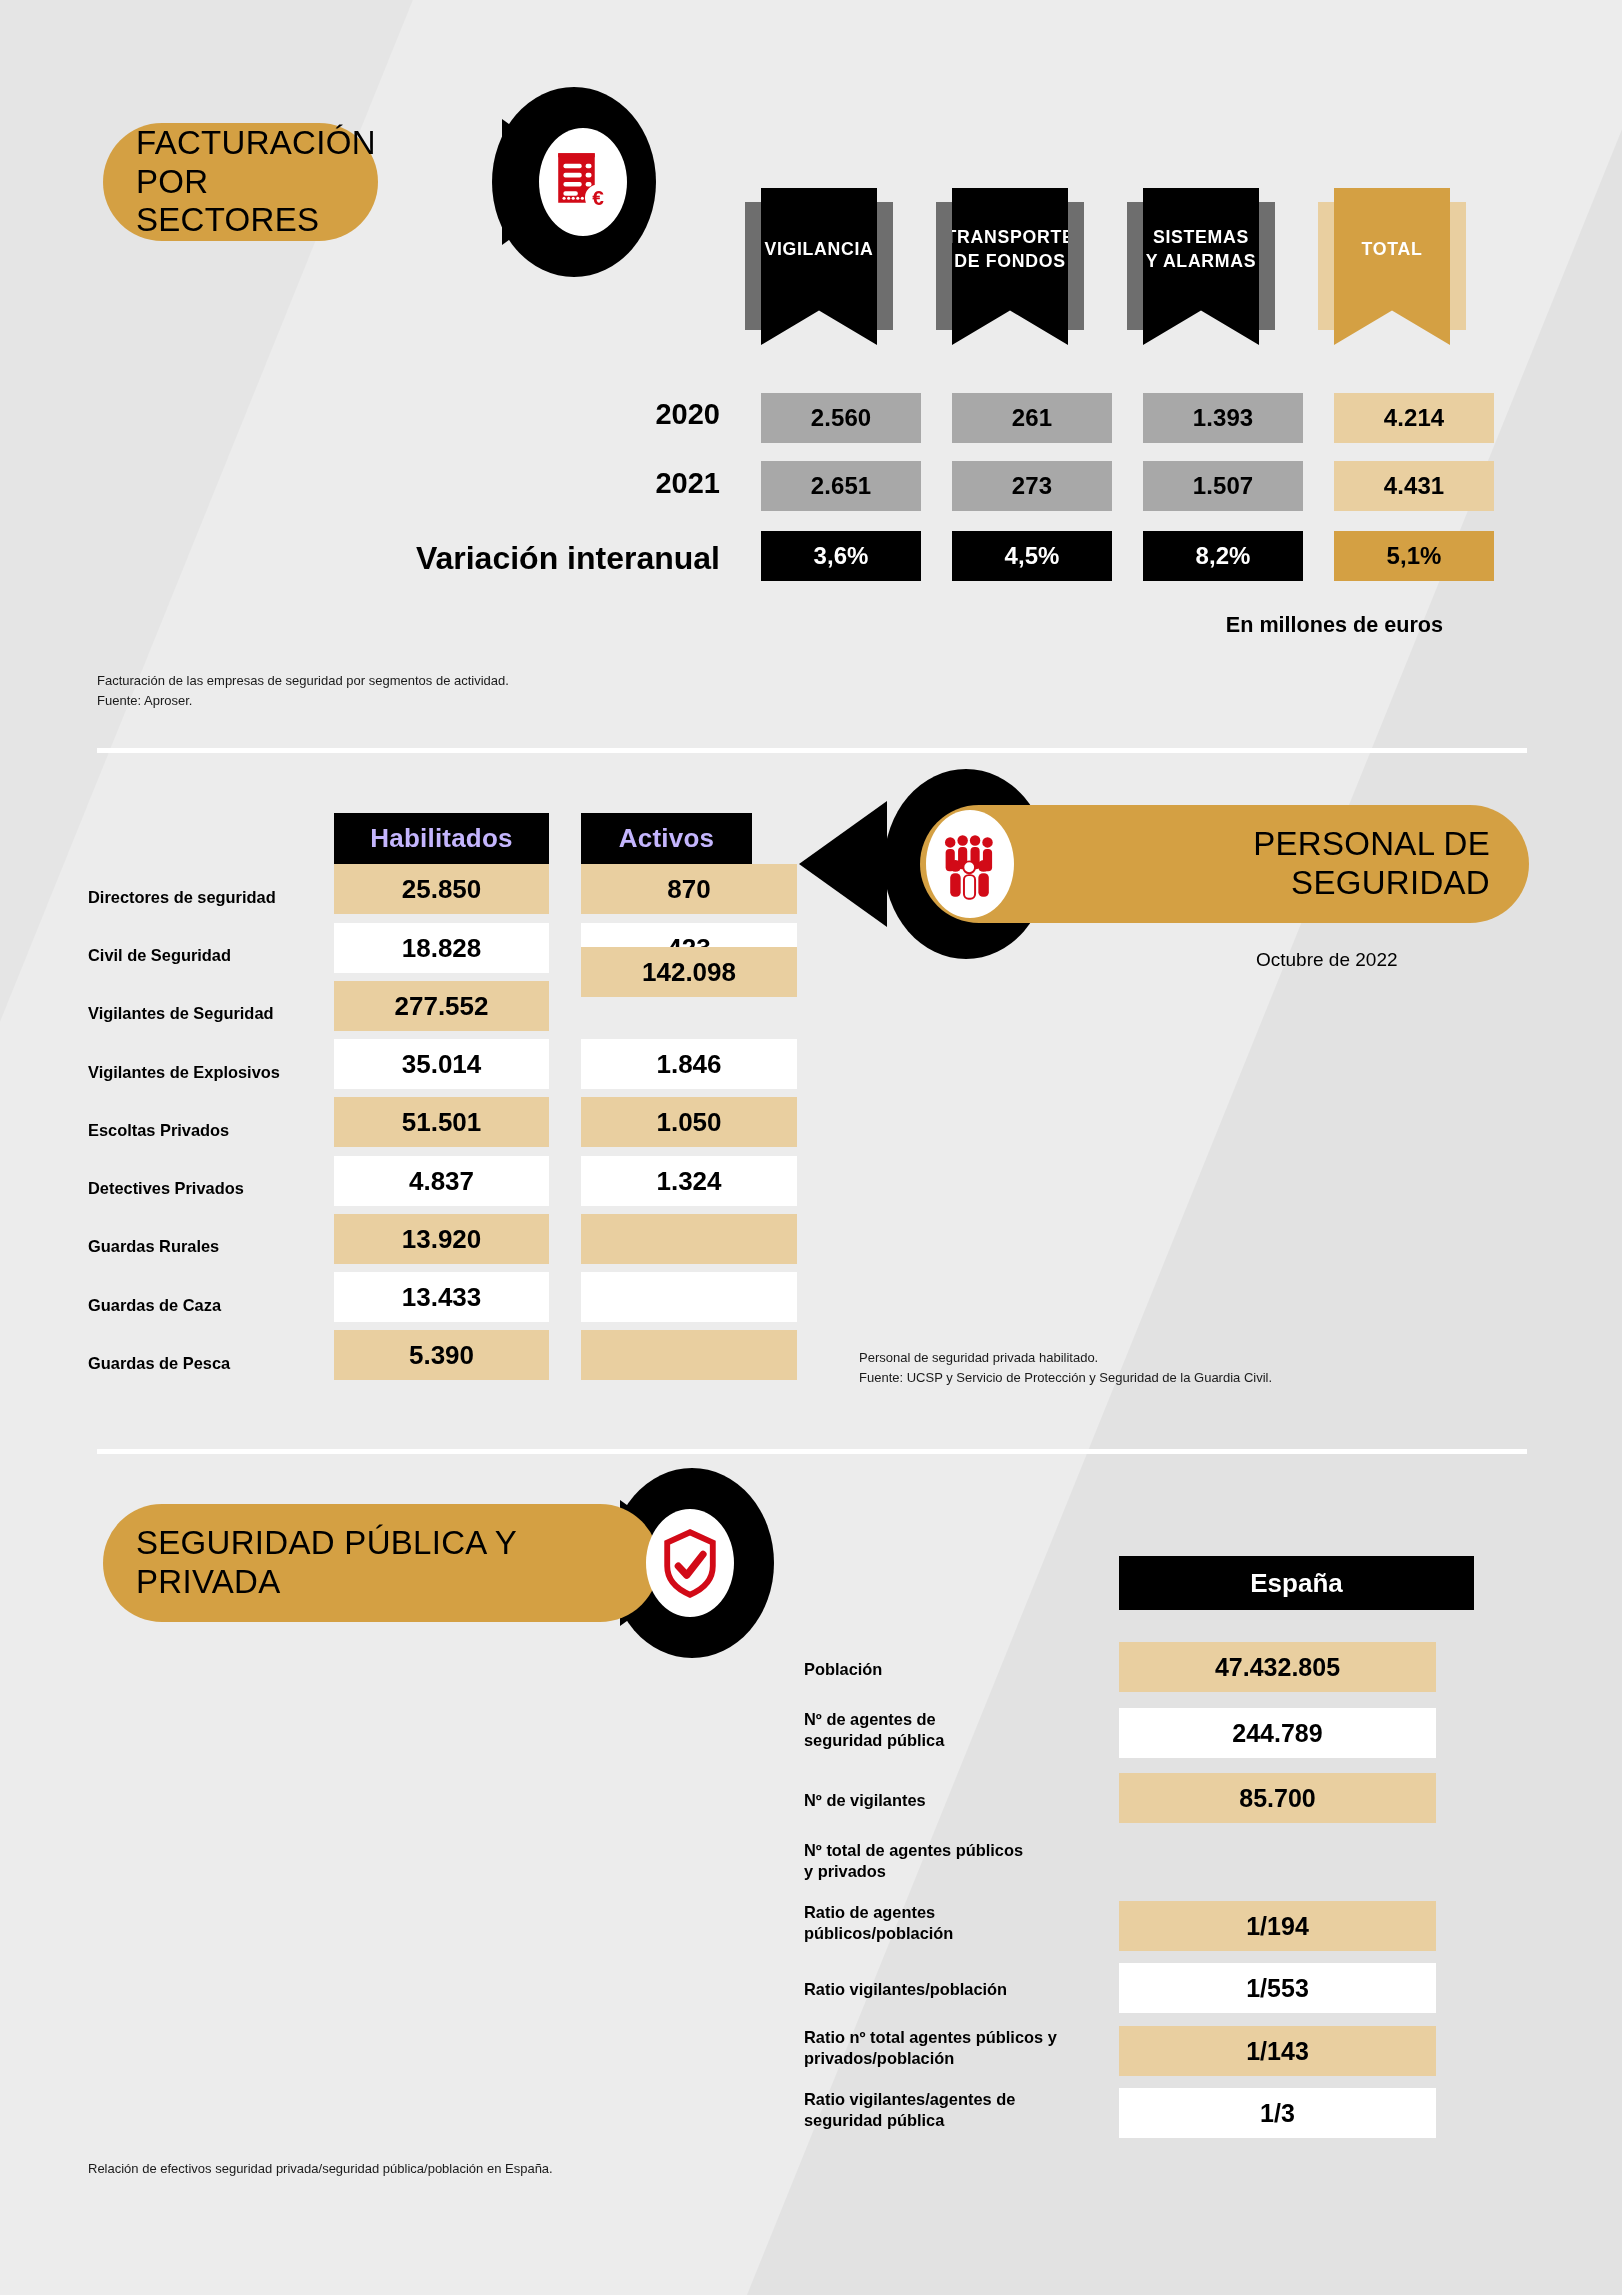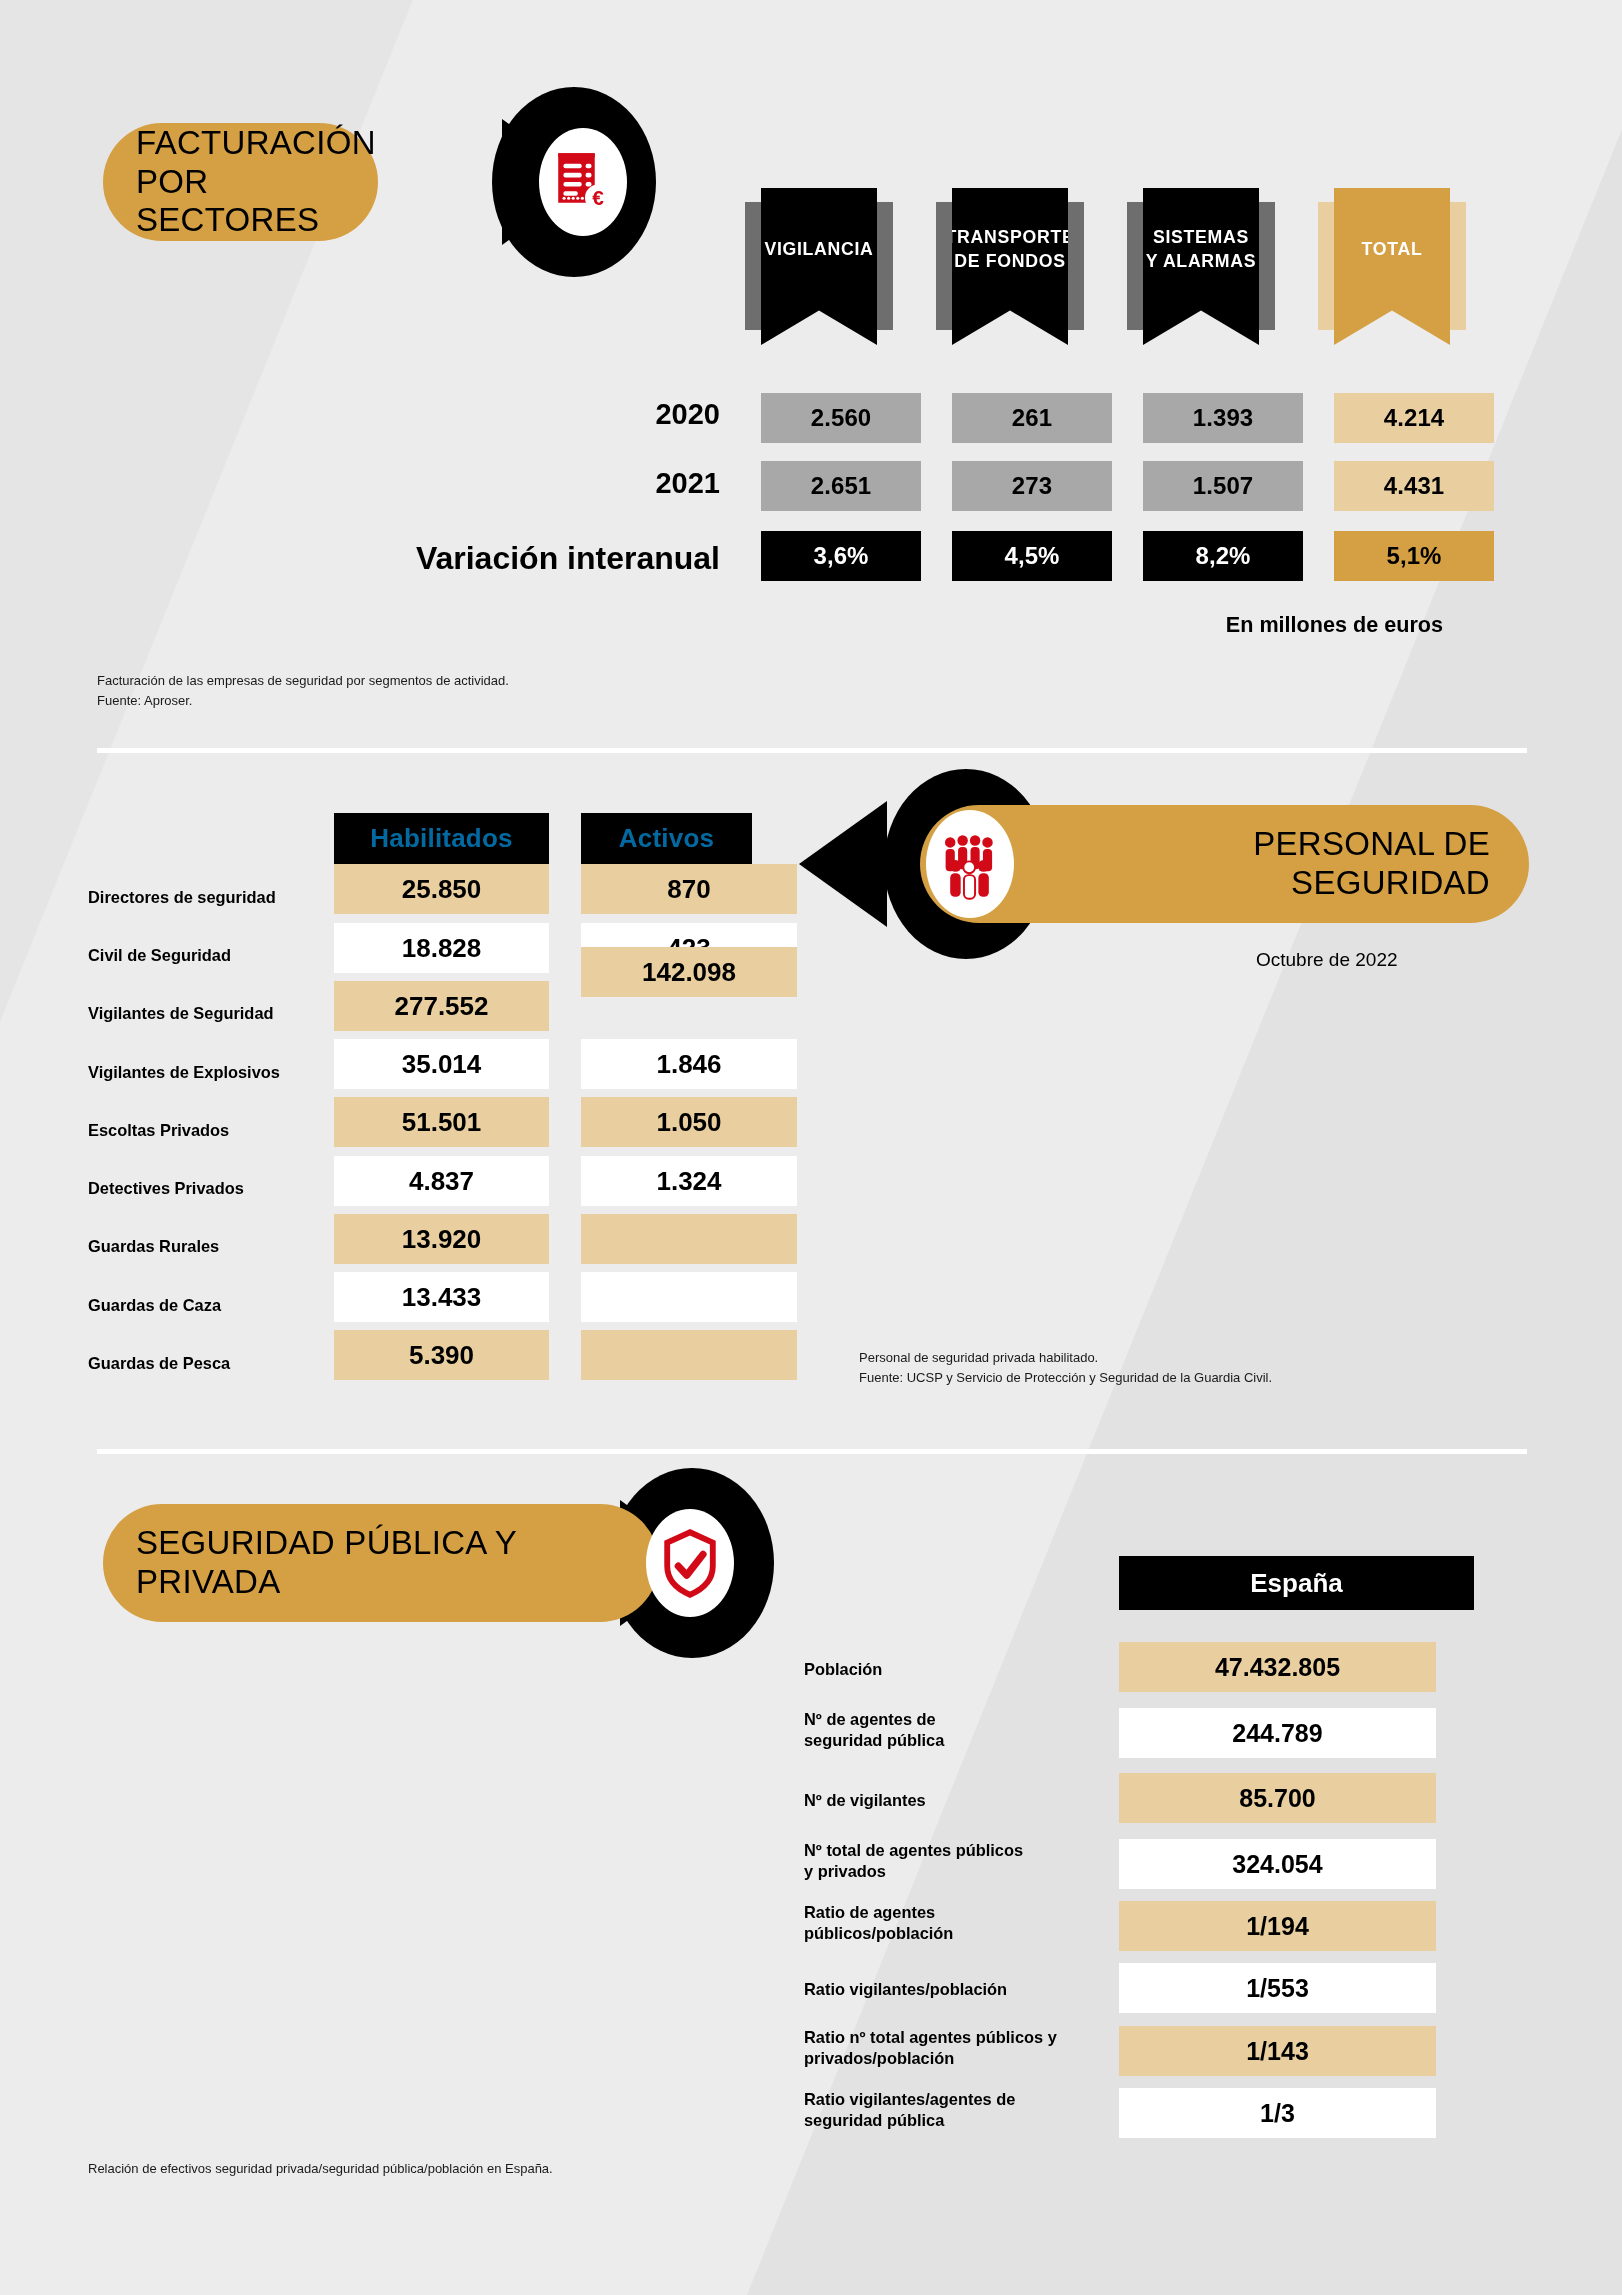--- a/index.html
+++ b/index.html
@@ -166,21 +166,21 @@
     font-size: 13px; line-height: 1.5; color: #1a1a1a;
     white-space: pre-line; font-weight: 400;
   }
   .divider {
     position: absolute; height: 4.6px; background: #ffffff; left: 97px; width: 1430px;
   }
 
   
   .p-head {
     position: absolute;
-    height: 51px; background: #000; color: #0369a1;
+    height: 51px; background: #000; color: #c4b5fd;
     display: flex; align-items: center; justify-content: center;
     font-size: 26px; font-weight: 700; letter-spacing: 0.2px;
   }
   .p-cell {
     position: absolute;
     height: 50px;
     display: flex; align-items: center; justify-content: center;
     font-size: 26px; font-weight: 700; color: #000;
   }
   .p-cell.tan   { background: #e9cfa0; }
@@ -433,21 +433,20 @@
 
   <div class="e-label" style="left:804px; top:1709px;">Nº de agentes de
 seguridad pública</div>
   <div class="e-cell white" style="left:1119px; top:1708px;">244.789</div>
 
   <div class="e-label" style="left:804px; top:1790px;">Nº de vigilantes</div>
   <div class="e-cell tan" style="left:1119px; top:1773px;">85.700</div>
 
   <div class="e-label" style="left:804px; top:1840px;">Nº total de agentes públicos
 y privados</div>
-  <div class="e-cell white" style="left:1119px; top:1839px;">324.054</div>
 
   <div class="e-label" style="left:804px; top:1902px;">Ratio de agentes
 públicos/población</div>
   <div class="e-cell tan" style="left:1119px; top:1901px;">1/194</div>
 
   <div class="e-label" style="left:804px; top:1979px;">Ratio vigilantes/población</div>
   <div class="e-cell white" style="left:1119px; top:1963px;">1/553</div>
 
   <div class="e-label" style="left:804px; top:2027px;">Ratio nº total agentes públicos y
 privados/población</div>

